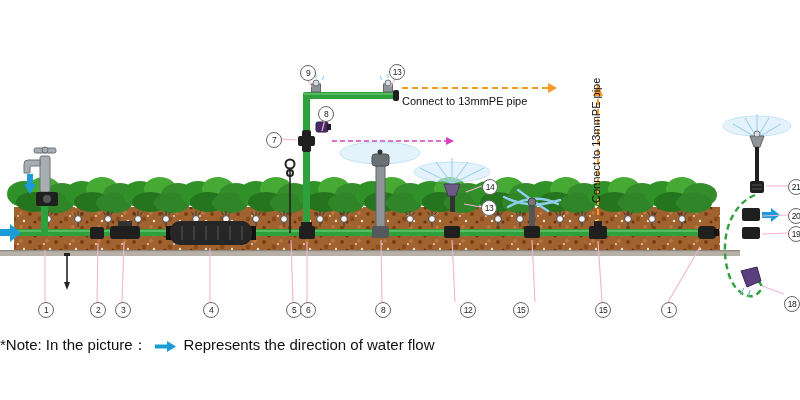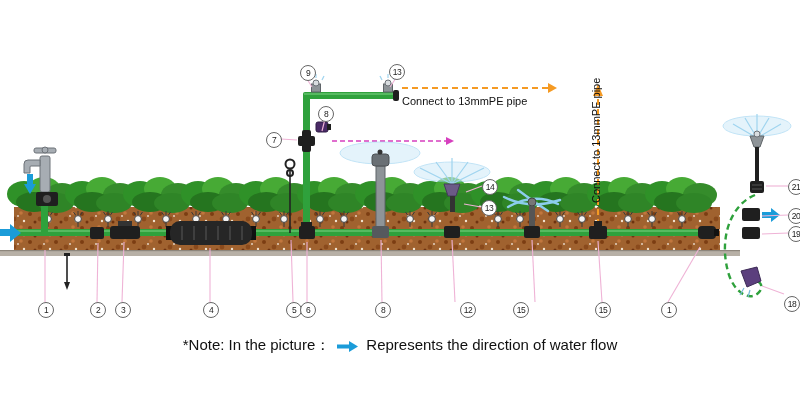--- a/index.html
+++ b/index.html
@@ -4,21 +4,21 @@
 <style>
   html,body{margin:0;padding:0;background:#fff;}
   .stage{position:relative;width:800px;height:400px;background:#ffffff;overflow:hidden;
          font-family:"Liberation Sans",sans-serif;}
   svg.scene{position:absolute;left:0;top:0;}
   .callout{position:absolute;width:14px;height:14px;border:1px solid #666;border-radius:50%;
            background:#fff;font-size:8.5px;color:#222;display:flex;align-items:center;
            justify-content:center;line-height:1;letter-spacing:-0.5px;z-index:5;}
   .ann{position:absolute;font-size:11px;color:#101010;white-space:nowrap;z-index:4;}
   .ann-vertical{transform:rotate(-90deg);transform-origin:left bottom;}
-  .note{position:absolute;left:0;right:0;top:336px;text-align:center;font-size:15px;
+  .note{position:absolute;left:0;right:0;top:336px;font-size:15px;
         color:#101010;z-index:4;}
   .note .flow-arrow-inline{display:inline-block;vertical-align:middle;margin:0 7px;}
   
   .pipe{fill:var(--pipe_green,#2fa13c);}
   .pipe-hl{fill:#6cc873;opacity:.65;}
   .flow{fill:var(--flow_blue,#1b9cd9);}
   .leader{stroke:var(--leader_pink,#efb3d6);stroke-width:1.1;fill:none;}
   .dash-o{stroke:var(--dash_orange,#f59a23);stroke-width:2;stroke-dasharray:6 4;fill:none;}
   .arr-o{fill:var(--dash_orange,#f59a23);}
   .dash-m{stroke:var(--dash_magenta,#d63fbe);stroke-width:1.6;stroke-dasharray:5 3;fill:none;}

